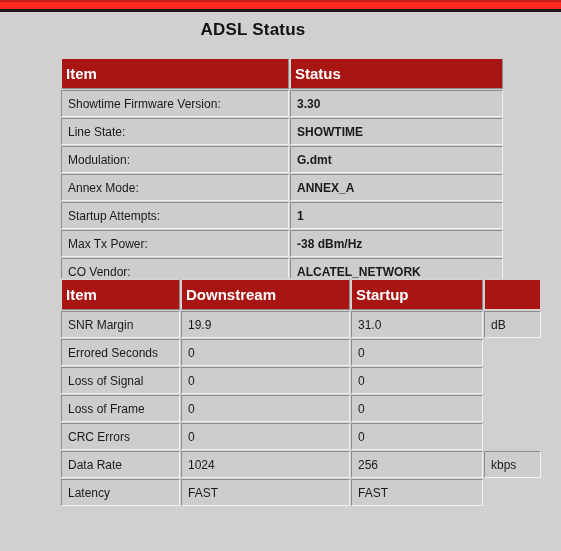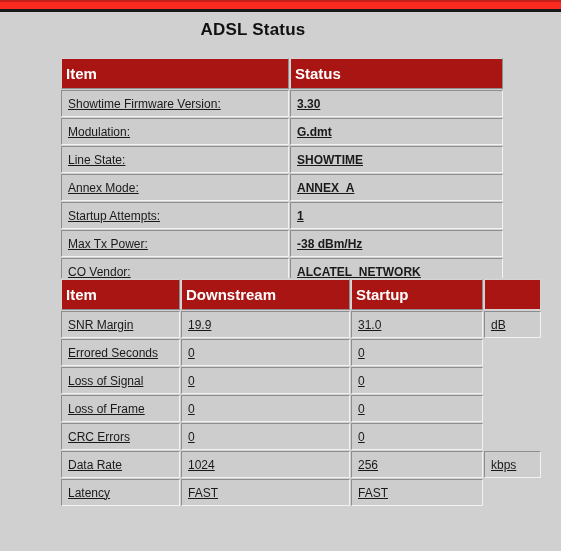--- a/index.html
+++ b/index.html
@@ -77,21 +77,20 @@
     font-size: 12px;
     padding: 4px 6px;
     border-top: 1px solid #8e8e8e;
     border-left: 1px solid #8e8e8e;
     border-right: 1px solid #f2f2f2;
     border-bottom: 1px solid #f2f2f2;
     white-space: nowrap;
     overflow: hidden;
     height: 17px;
     vertical-align: middle;
-    text-decoration: underline;
   }
   .status-table td.empty-cell {
     background: #d0d0d0;
     border: none;
   }
 
   
   #table-adsl-general {
     top: 57px;
     left: 60px;
@@ -129,26 +128,26 @@
       <th>Item</th>
       <th>Status</th>
     </tr>
   </thead>
   <tbody id="general-body">
       <tr>
         <td class="item-cell">Showtime Firmware Version:</td>
         <td class="value-cell">3.30</td>
       </tr>
       <tr>
+        <td class="item-cell">Line State:</td>
+        <td class="value-cell">SHOWTIME</td>
+      </tr>
+      <tr>
         <td class="item-cell">Modulation:</td>
         <td class="value-cell">G.dmt</td>
-      </tr>
-      <tr>
-        <td class="item-cell">Line State:</td>
-        <td class="value-cell">SHOWTIME</td>
       </tr>
       <tr>
         <td class="item-cell">Annex Mode:</td>
         <td class="value-cell">ANNEX_A</td>
       </tr>
       <tr>
         <td class="item-cell">Startup Attempts:</td>
         <td class="value-cell">1</td>
       </tr>
       <tr>

